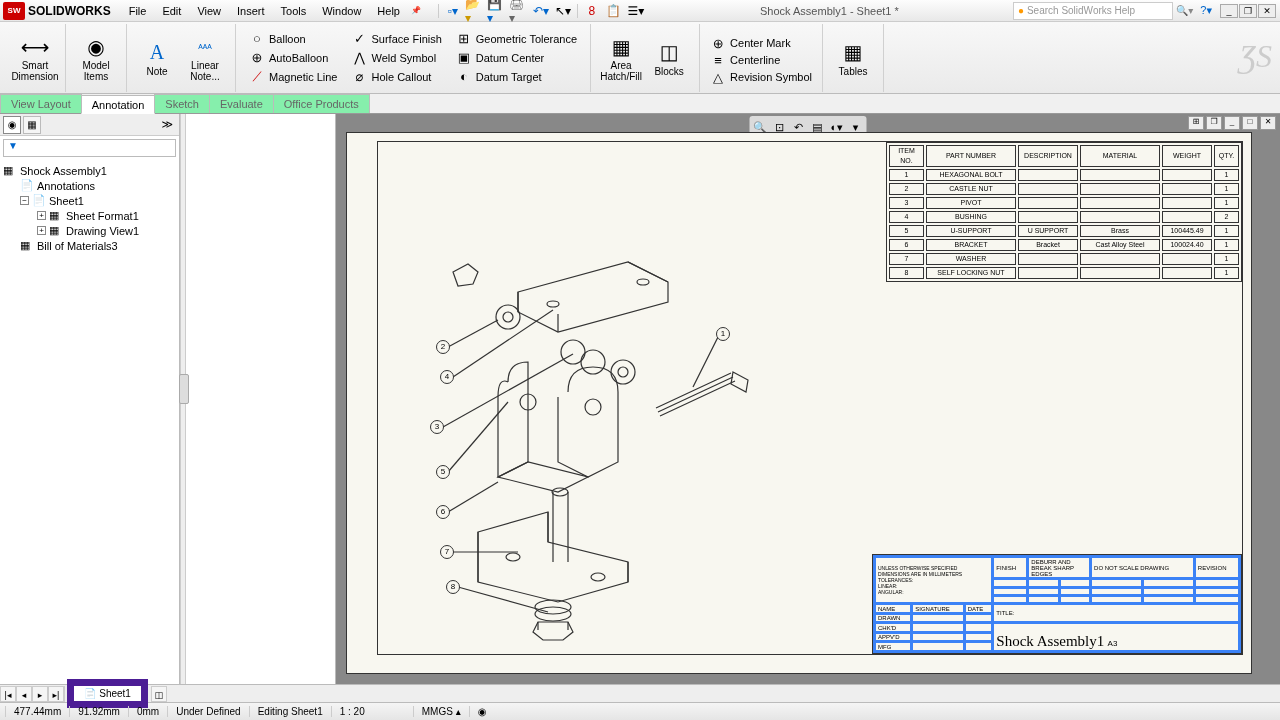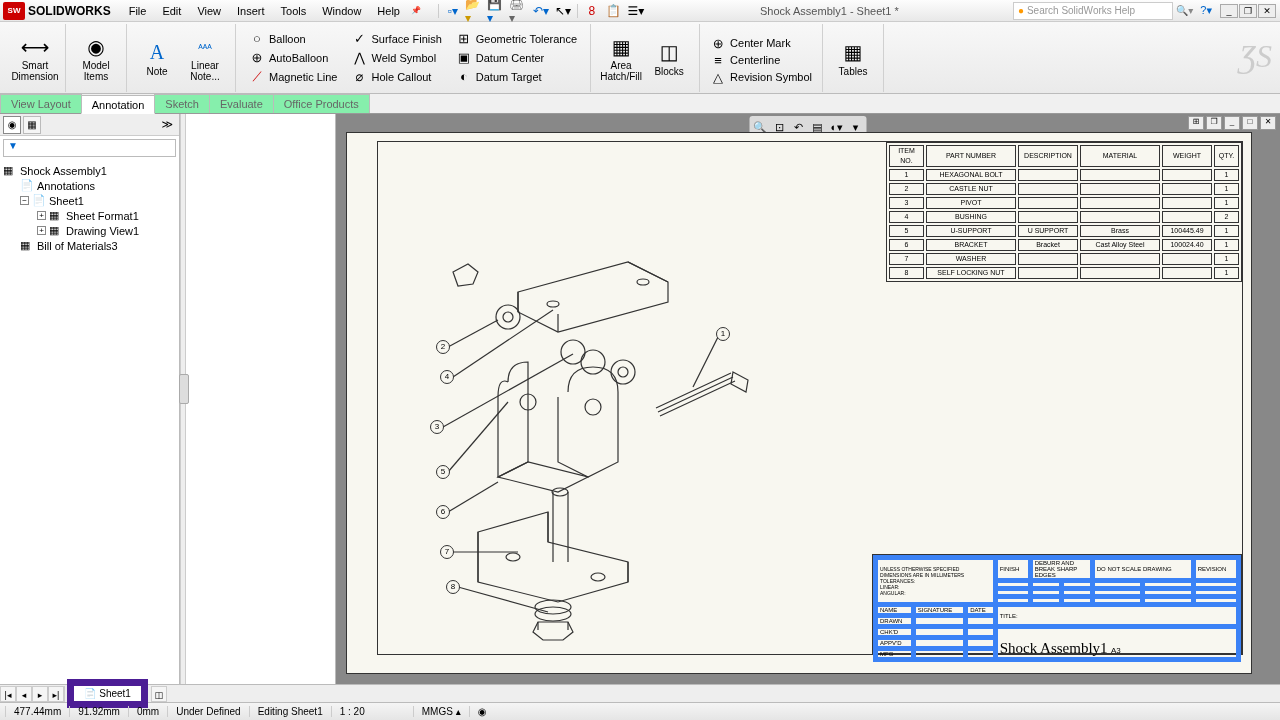--- a/index.html
+++ b/index.html
@@ -64,21 +64,21 @@
 .bom { position:absolute; top:0; right:0; border:1px solid #333; font-size:7px; background:#f8f7f0; }
 .bom td, .bom th { border:1px solid #333; padding:0 3px; text-align:center; height:10px; line-height:10px; }
 .bom th { font-weight:normal; }
 
 
 .drawing { position:absolute; left:20px; top:60px; width:400px; height:440px; }
 .balloon { position:absolute; width:14px; height:14px; border:1px solid #333; border-radius:50%; font-size:8px; text-align:center; line-height:12px; background:#f8f7f0; }
 
 
 .titleblock { position:absolute; bottom:0; right:0; width:370px; height:100px; border:1px solid #333; font-size:6px; }
-.titleblock td { border:5px solid #3b82f6; padding:0 2px; height:8px; }
+.titleblock td { border:3px solid #3b82f6; padding:0 2px; height:8px; }
 .tb-name { font-size:15px; font-family:Georgia,serif; }
 
 
 .sheet-tabs { height:18px; background:#eee; border-top:1px solid #bbb; display:flex; align-items:center; }
 .nav-btns { display:flex; border-right:1px solid #ccc; }
 .nav-btn { width:16px; height:16px; font-size:9px; text-align:center; line-height:16px; border:1px solid #ccc; background:#f5f5f5; cursor:pointer; }
 .sheet-tab { padding:2px 10px; font-size:10px; border:7px solid #4c1d95; background:#fff; margin-left:2px; cursor:pointer; }
 
 
 .statusbar { height:18px; background:linear-gradient(#f5f5f5,#e5e5e5); border-top:1px solid #bbb; display:flex; align-items:center; font-size:10px; padding:0 5px; }

